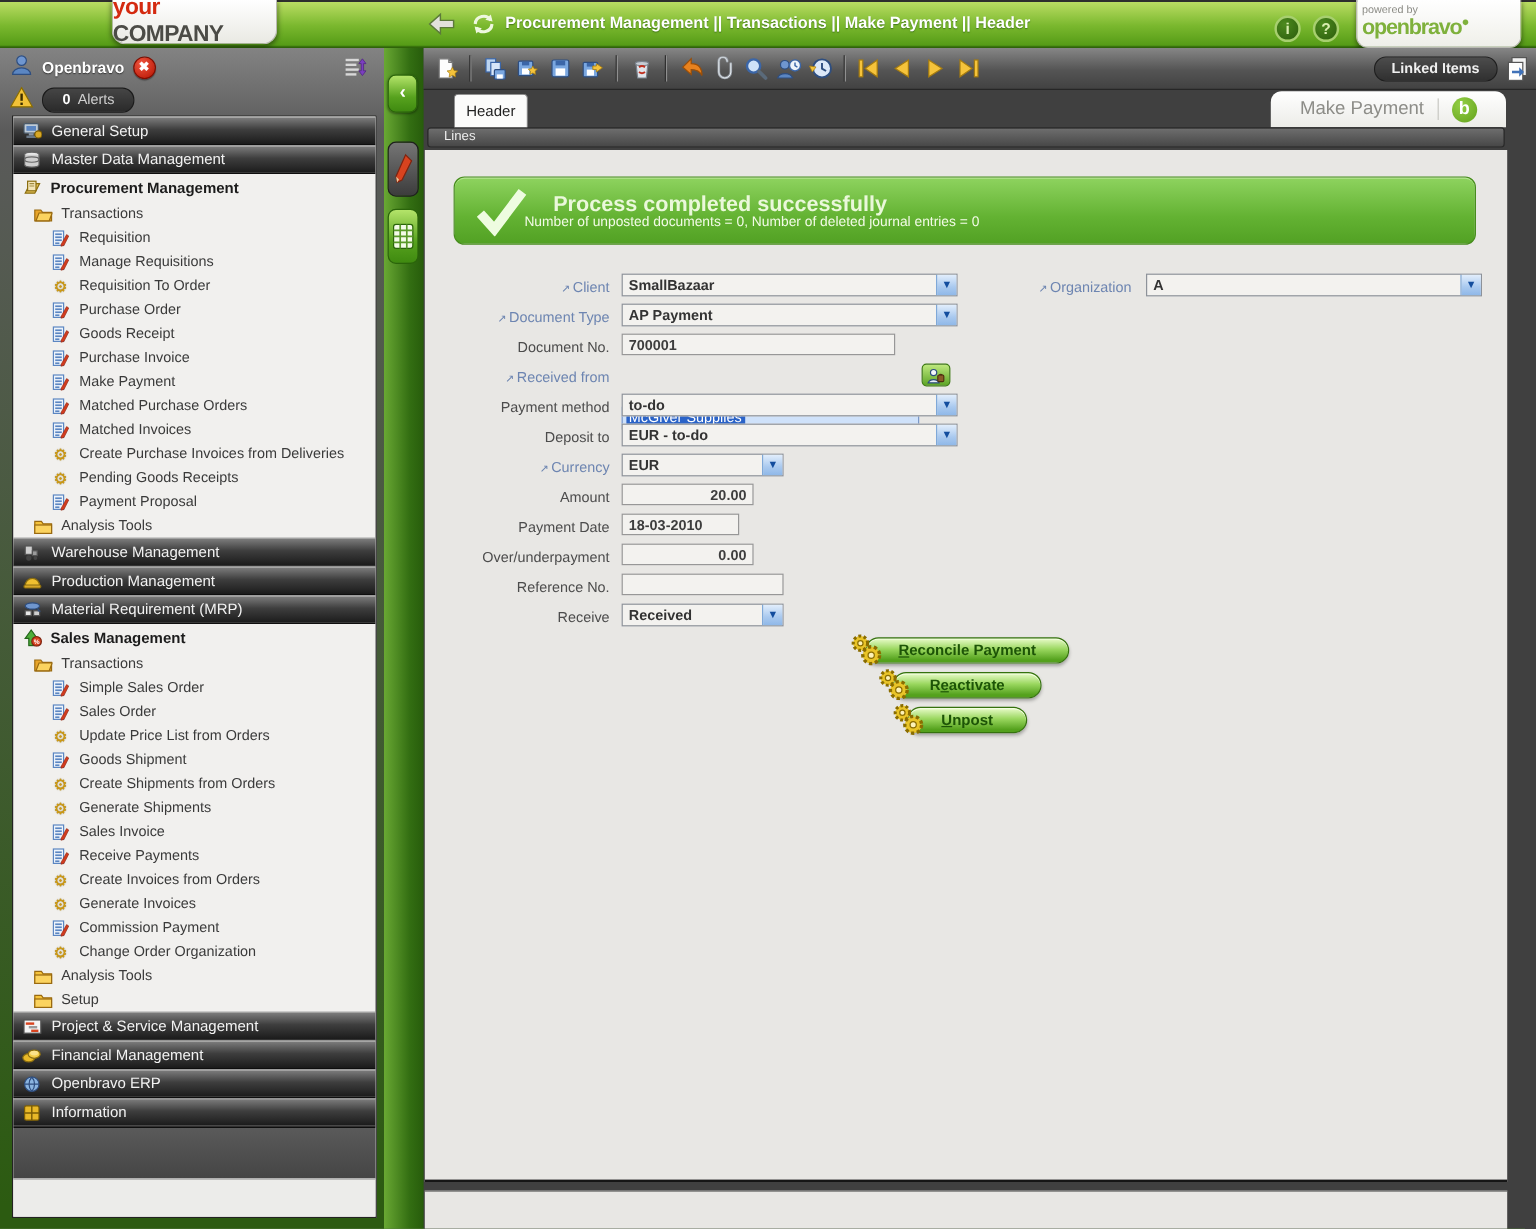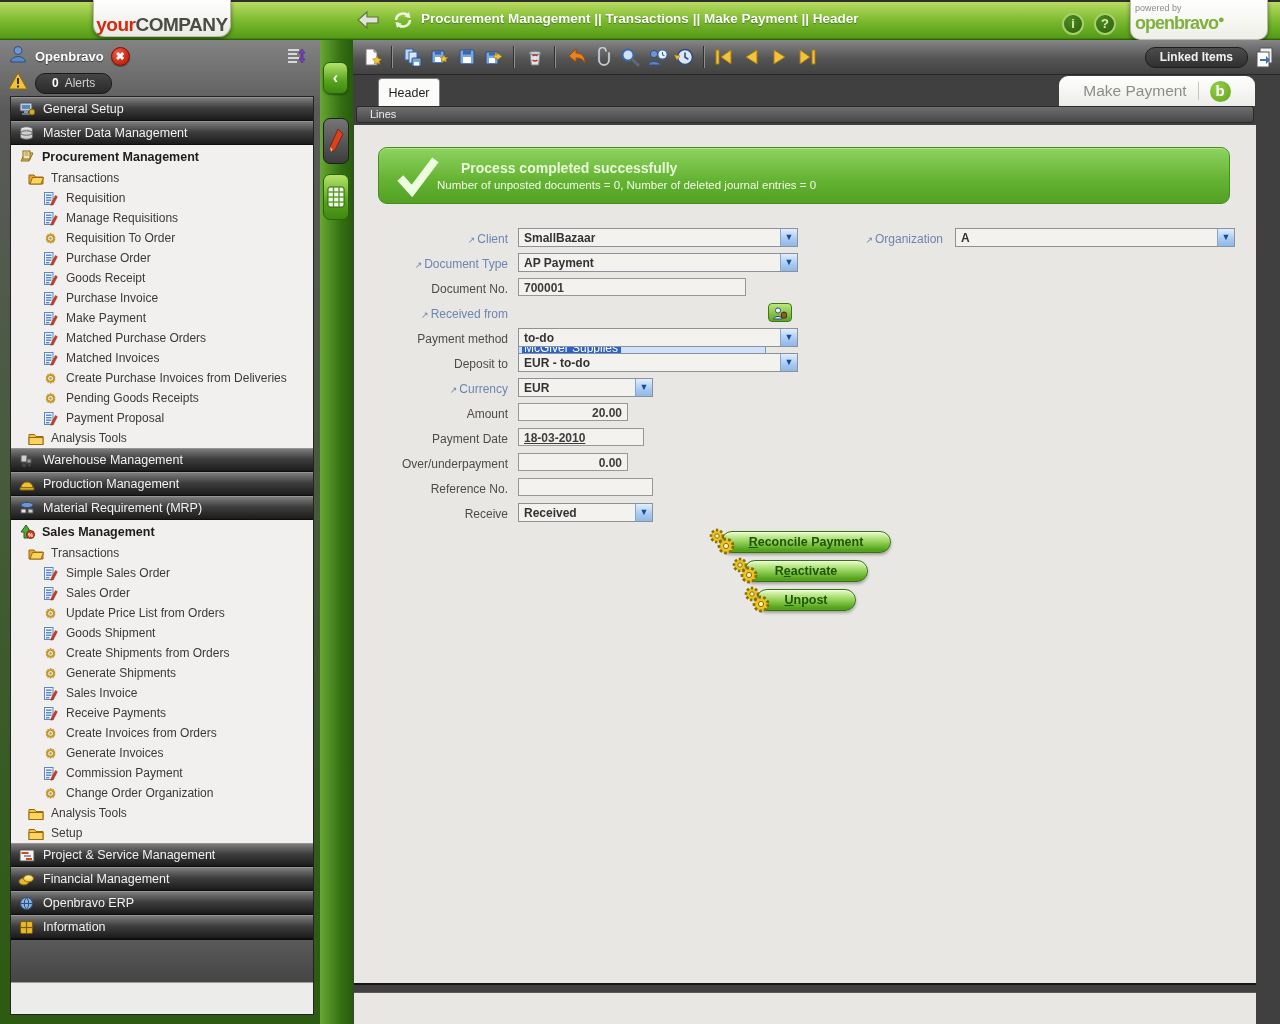--- a/index.html
+++ b/index.html
@@ -4,22 +4,22 @@
 <style>
   * { margin:0; padding:0; box-sizing:border-box; }
   html,body { width:1280px; height:1024px; }
   body { font-family:"Liberation Sans",sans-serif; }
   #app { position:relative; width:1280px; height:1024px; background:#2c5b11; overflow:hidden; }
 
   
   .topbar { position:absolute; left:0; top:0; right:0; height:40px;
     background:linear-gradient(#2e2e2e 0 2px, #b9dc62 2px, #7ab82e 55%, #569c17 96%, #3c7a0e); border-bottom:1px solid #2f6409; }
   .logo-box { position:absolute; left:93px; top:0; width:138px; height:37px; background:linear-gradient(#ffffff,#e9e9e3);
-    border:1px solid #b9b9b2; border-top:none; border-radius:0 0 12px 12px; display:flex; align-items:flex-end; justify-content:center;
-    box-shadow:0 2px 4px rgba(0,0,0,.45); }
+    border:1px solid #b9b9b2; border-top:none; border-radius:0 0 12px 12px; display:flex; align-items:flex-start; justify-content:center;
+    box-shadow:0 2px 4px rgba(0,0,0,.45);flex-direction:column; }
   .logo-your { color:#d42a10; font-weight:bold; font-size:19px; letter-spacing:-.5px; }
   .logo-co { color:#4b4b46; font-weight:bold; font-size:19px; letter-spacing:-.5px; }
   .nav-ic { position:absolute; top:8px; width:26px; height:24px; display:flex; align-items:center; justify-content:center; }
   .breadcrumb { position:absolute; left:421px; top:11px; color:#fff; font-weight:bold; font-size:13.5px; text-shadow:0 1px 1px #41761a; white-space:nowrap; }
   .circ { position:absolute; top:13px; width:22px; height:22px; border-radius:50%; background:radial-gradient(circle at 35% 30%, #4c8a1e, #2c5c0d);
     border:2px solid #a7cf6f; color:#d9edb0; font-weight:bold; font-size:13px; text-align:center; line-height:18px; }
   .powered { position:absolute; right:12px; top:0; width:138px; height:40px; background:linear-gradient(#ffffff,#efefe9);
     border:1px solid #b9b9b2; border-top:none; border-radius:0 0 10px 10px; box-shadow:0 2px 4px rgba(0,0,0,.45); padding:3px 0 0 4px; }
   .pb-small { font-size:9px; color:#8b8b85; }
   .pb-logo { font-size:18px; color:#7fb13c; font-weight:bold; letter-spacing:-1px; line-height:16px; }
@@ -85,21 +85,21 @@
   .linesbar { position:absolute; left:3px; right:26px; top:66px; height:17px;
     background:linear-gradient(#6e6e6e,#474747); border:1px solid #2a2a2a; border-radius:3px;
     color:#ededed; font-size:11px; line-height:15px; padding-left:13px; cursor:pointer; }
 
   .panel { position:absolute; left:1px; right:24px; top:85px; height:860px; background:#e8e7e4; border-bottom:2px solid #161616; }
   .panel2 { position:absolute; left:1px; right:24px; top:952px; bottom:0; background:#e8e7e4; border-top:1px solid #5a5a5a; }
 
   .success { position:absolute; left:24px; right:26px; top:22px; height:57px; border-radius:9px;
     background:linear-gradient(#8ed35f,#63b232 60%,#52a124); border:1px solid #478d1d; box-shadow:inset 0 1px 0 #b5e592; }
   .succ-check { position:absolute; left:18px; top:9px; }
-  .succ-title { position:absolute; left:58px; top:12px; color:#eaf8da; font-weight:bold; font-size:14px;padding-left:24px; }
+  .succ-title { position:absolute; left:58px; top:12px; color:#eaf8da; font-weight:bold; font-size:18px;padding-left:24px; }
   .succ-detail { position:absolute; left:58px; top:31px; color:#f2fbe6; font-size:11.5px; }
 
   .frow { position:absolute; left:20px; right:20px; height:23px; }
   .flabel { position:absolute; left:0; top:4px; width:134px; text-align:right; font-size:12px; color:#4c4c4c; white-space:nowrap; }
   .flabel.link { color:#6d85b1; }
   .link-ic { font-size:9px; margin-right:2px; color:#6d85b1; }
   .fctrl { position:absolute; left:144px; top:0; display:flex; }
   .fr-label { position:absolute; left:409px; top:4px; width:160px; text-align:right; font-size:12px; color:#6d85b1; white-space:nowrap; }
   .fr-ctrl { position:absolute; left:581px; top:0; }
 
@@ -867,21 +867,21 @@
           </div>
           <div class="frow" style="top: 278px;">
             <span class="flabel">Amount</span>
             <div class="fctrl">
               <div class="tf b r" style="width: 110px;">20.00</div>
             </div>
           </div>
           <div class="frow" style="top: 303px;">
             <span class="flabel">Payment Date</span>
             <div class="fctrl">
-              <div class="tf b" style="width: 126px; text-decoration: underline;">18-03-2010</div>
+              <div class="tf b" style="width: 98px;">18-03-2010</div>
             </div>
           </div>
           <div class="frow" style="top: 328px;">
             <span class="flabel">Over/underpayment</span>
             <div class="fctrl">
               <div class="tf b r" style="width: 110px;">0.00</div>
             </div>
           </div>
           <div class="frow" style="top: 353px;">
             <span class="flabel">Reference No.</span>

